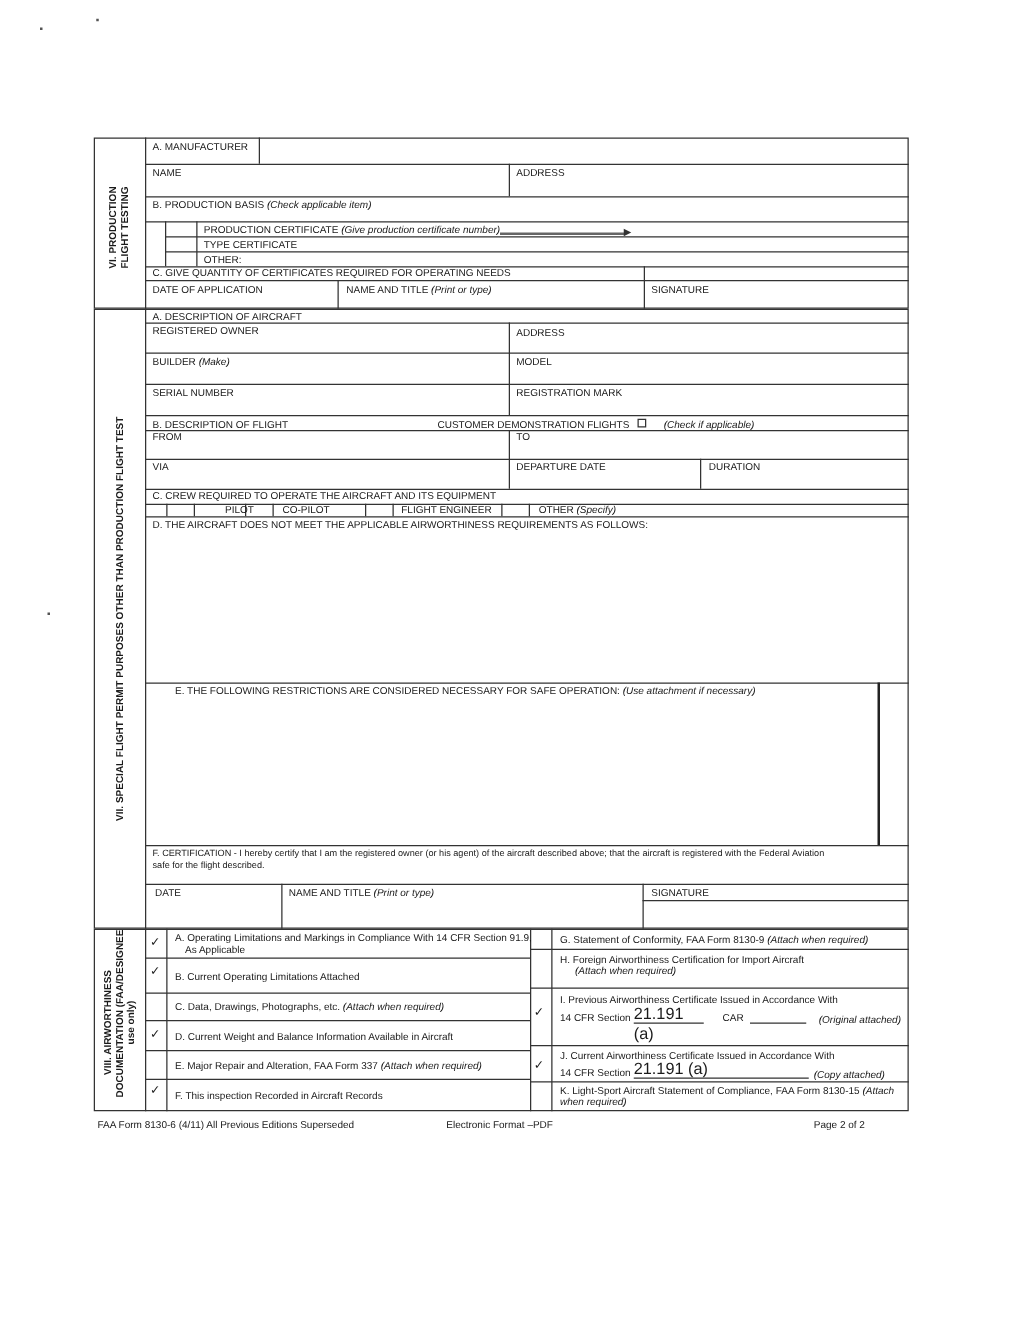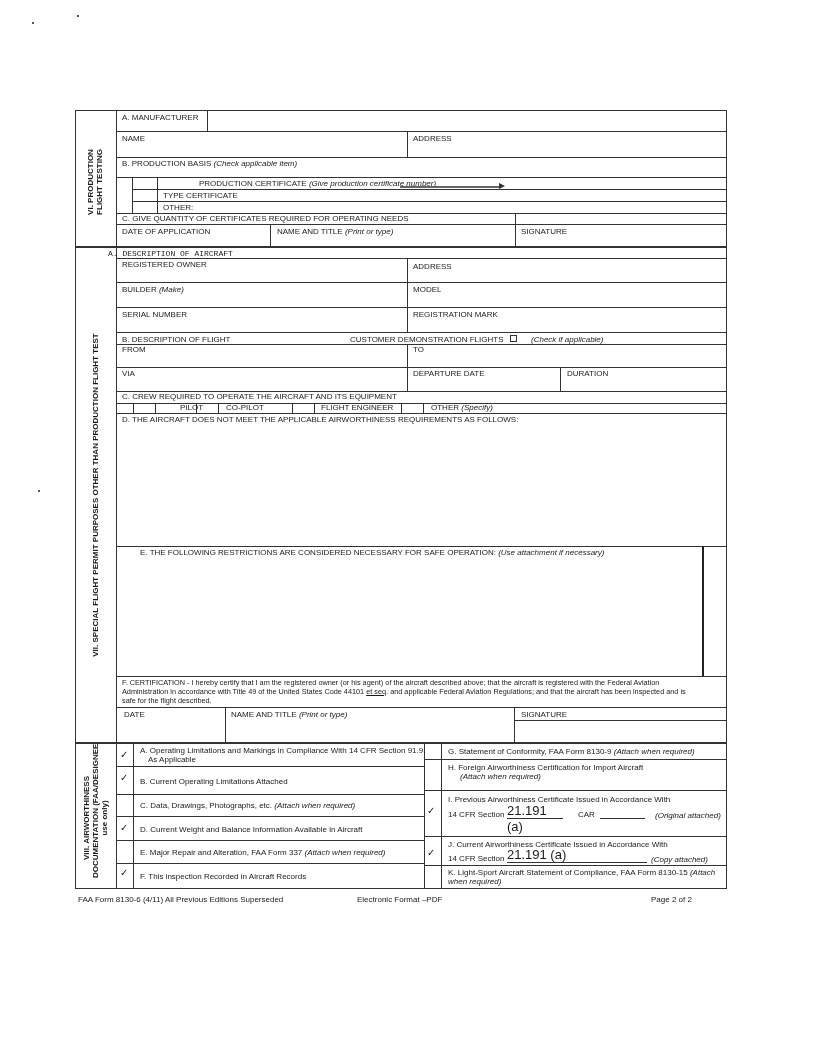--- a/index.html
+++ b/index.html
@@ -49,21 +49,21 @@
 
 <div class="lbl" style="left:122px;top:159px;">
   <span>B. PRODUCTION BASIS</span>
   <span class="it">(Check applicable item)</span>
 </div>
 <div class="hl" style="left:116px;top:177px;width:611px;"></div>
 <div class="vl" style="left:132px;top:177px;height:36px;"></div>
 <div class="vl" style="left:157px;top:177px;height:36px;"></div>
 
 <div class="field" style="left:133px;top:178px;width:24px;height:11px;"></div>
-<div class="lbl" style="left:163px;top:179px;margin-left:36px;">
+<div class="lbl" style="left:163px;top:179px;">
   <span>PRODUCTION CERTIFICATE</span>
   <span class="it">(Give production certificate number)</span>
 </div>
 <div class="hl" style="left:400px;top:186px;width:100px;border-top:2px solid #666;"></div>
 <div class="abs" style="left:499px;top:183px;width:0;height:0;border-top:3px solid transparent;border-bottom:3px solid transparent;border-left:6px solid #333;"></div>
 <div class="field" style="left:506px;top:178px;width:220px;height:10px;"></div>
 <div class="hl" style="left:132px;top:189px;width:595px;"></div>
 
 <div class="field" style="left:133px;top:190px;width:24px;height:11px;"></div>
 <div class="lbl" style="left:163px;top:191px;">TYPE CERTIFICATE</div>
@@ -87,21 +87,21 @@
   <span class="it">(Print or type)</span>
 </div>
 <div class="field" style="left:271px;top:225px;width:244px;height:21px;"></div>
 <div class="lbl" style="left:521px;top:227px;">SIGNATURE</div>
 <div class="field" style="left:516px;top:225px;width:210px;height:21px;"></div>
 
 <div class="box" style="left:75px;top:247px;width:652px;height:496px;"></div>
 <div class="vl" style="left:116px;top:247px;height:496px;"></div>
 <div class="sec" style="left:-104px;top:490px;width:400px;height:10px;">VII. SPECIAL FLIGHT PERMIT PURPOSES OTHER THAN PRODUCTION FLIGHT TEST</div>
 
-<div class="lbl" style="left:108px;top:249px;font-family:Liberation Mono, monospace;">A. DESCRIPTION OF AIRCRAFT</div>
+<div class="lbl" style="left:122px;top:249px;">A. DESCRIPTION OF AIRCRAFT</div>
 <div class="hl" style="left:116px;top:258px;width:611px;"></div>
 
 <div class="lbl" style="left:122px;top:260px;">REGISTERED OWNER</div>
 <div class="field" style="left:117px;top:259px;width:290px;height:23px;"></div>
 <div class="vl" style="left:407px;top:258px;height:74px;"></div>
 <div class="lbl" style="left:413px;top:262px;">ADDRESS</div>
 <div class="field" style="left:408px;top:259px;width:318px;height:23px;"></div>
 <div class="hl" style="left:116px;top:282px;width:611px;"></div>
 
 <div class="lbl" style="left:122px;top:285px;">
@@ -173,21 +173,20 @@
 <div class="lbl" style="left:122px;top:548px;padding-left:18px;">
   <span>E. THE FOLLOWING RESTRICTIONS ARE CONSIDERED NECESSARY FOR SAFE OPERATION:</span>
   <span class="it">(Use attachment if necessary)</span>
 </div>
 <div class="vl" style="left:702px;top:546px;height:130px;border-left:2px solid #222;"></div>
 <textarea class="field" style="left: 117px; top: 560px; width: 584px; height: 115px; border: none; resize: none; background: transparent;"></textarea>
 <div class="hl" style="left:116px;top:676px;width:611px;"></div>
 
 <div class="lbl" style="left:122px;top:678px;font-size:7.3px;line-height:9px;">
   <div>F. CERTIFICATION - I hereby certify that I am the registered owner (or his agent) of the aircraft described above; that the aircraft is registered with the Federal Aviation</div>
-  <div><span>Administration in accordance with Title 49 of the United States Code 44101 </span><span class="u">et seq</span><span>. and applicable Federal Aviation Regulations; and that the aircraft has been inspected and is</span></div>
   <div>safe for the flight described.</div>
 </div>
 <div class="hl" style="left:116px;top:707px;width:611px;"></div>
 
 <div class="lbl" style="left:124px;top:710px;">DATE</div>
 <div class="field" style="left:117px;top:708px;width:108px;height:34px;"></div>
 <div class="vl" style="left:225px;top:707px;height:36px;"></div>
 <div class="lbl" style="left:231px;top:710px;">
   <span>NAME AND TITLE</span>
   <span class="it">(Print or type)</span>

